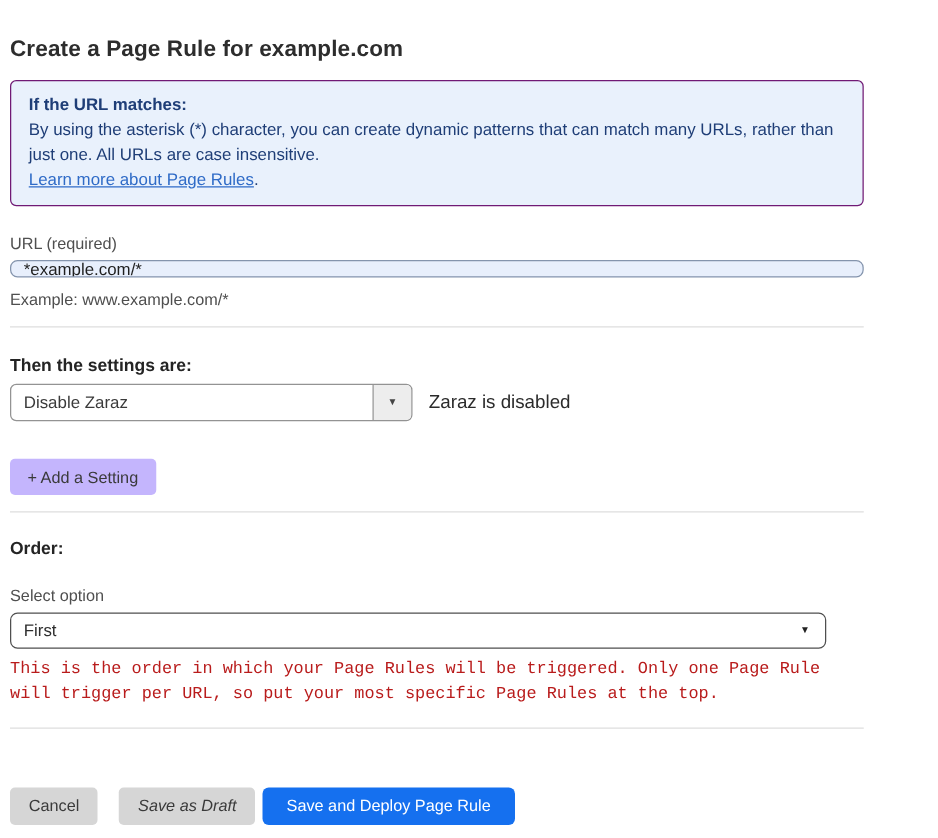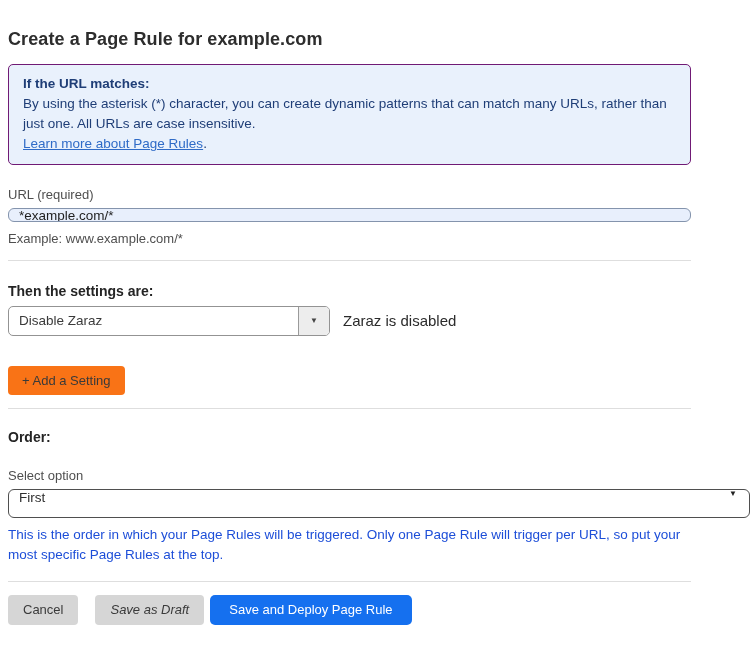--- a/index.html
+++ b/index.html
@@ -122,51 +122,52 @@
   .status-text {
     margin-left: 13px;
     font-size: 15px;
     color: #2b2b2b;
   }
 
   button.add-setting-button {
     margin-top: 30px;
     height: 29px;
     padding: 0 14px;
-    background: #f97316;
+    background: #c4b5fd;
     border: none;
     border-radius: 4px;
     font-family: "Liberation Sans", sans-serif;
     font-size: 13px;
     color: #3a3a3a;
     cursor: pointer;
   }
 
   .select-plain {
     margin-top: 6px;
-    width: 742px;
+    width: 653px;
     height: 29px;
     background: #ffffff;
     border: 1px solid #4f4f4f;
     border-radius: 6px;
     display: flex;
-    align-items: flex-start;
+    align-items: center;
     justify-content: space-between;
     padding: 0 12px 0 10px;
     cursor: pointer;
   }
   .select-plain .select-value { font-size: 13.5px; color: #2e2e2e; }
   .tri2 { font-size: 8px; color: #222; line-height: 8px; }
 
   .order-help {
     margin-top: 7px;
     width: 683px;
     font-size: 13.5px;
     line-height: 20px;
-    color: #1d4ed8;
+    color: #b91c1c;
+    font-family: Liberation Mono, monospace;
   }
 
   .actions-row {
     margin-top: 13px;
     display: flex;
     align-items: flex-end;
   }
   .actions-row button {
     height: 30px;
     border: none;
@@ -180,20 +181,21 @@
     color: #3a3a3a;
     padding: 0 15px;
   }
   button.cancel-btn { margin-right: 17px; }
   button.draft-btn { margin-right: 6px; font-style: italic; }
   button.btn-primary {
     background: #1570ef;
     color: #ffffff;
     padding: 0 19px;
     border-radius: 5px;
+    margin-top: 34px;
   }
 </style>
 </head>
 <body>
 
 <div class="container">
 
   <h1 class="page-title">Create a Page Rule for example.com</h1>
 
   <div class="info-box">

